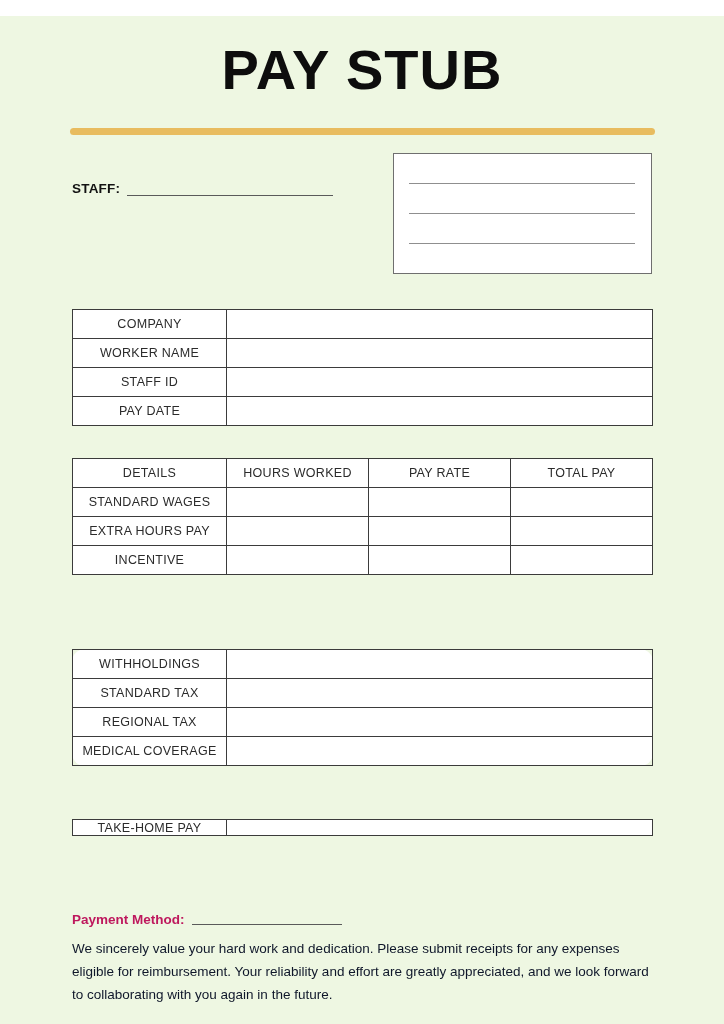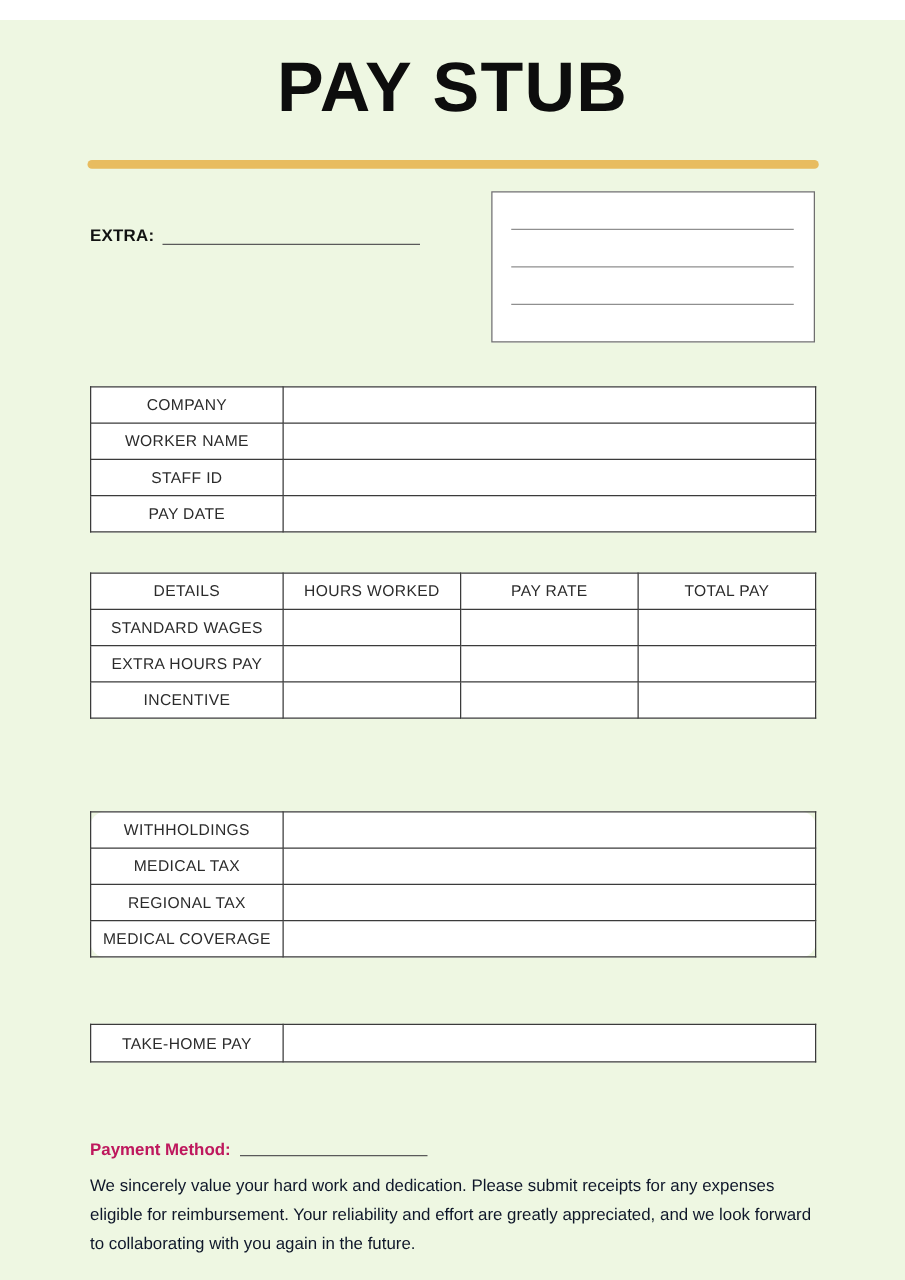--- a/index.html
+++ b/index.html
@@ -98,21 +98,21 @@
     letter-spacing: 0.3px;
     color: #2b2b2b;
     text-align: center;
     vertical-align: middle;
     white-space: nowrap;
   }
   .t-employee     { top: 293px; }
   .t-earnings     { top: 442px; }
   .t-withholdings { top: 633px; border-radius: 13px; }
   .t-netpay       { top: 803px; }
-  .t-netpay td    { height: 30px; }
+  .t-netpay td    { height: 16px; }
   .payment-row {
     position: absolute;
     left: 72px;
     top: 894px;
     display: flex;
     align-items: flex-end;
     font-weight: 700;
     font-size: 13.5px;
     color: #be185d;
   }
@@ -130,21 +130,21 @@
 <body>
 
 <div class="page">
 
   <div class="page-title">PAY STUB</div>
 
   <div class="divider"></div>
 
   <div class="meta">
     <div class="meta-row">
-      <span>EXTRA:</span>
+      <span>STAFF:</span>
       <span class="fill-line line-date"></span>
     </div>
   </div>
 
   <div class="notes-box">
     <div class="notes-line notes-line-1"></div>
     <div class="notes-line notes-line-2"></div>
     <div class="notes-line notes-line-3"></div>
   </div>
 
@@ -212,21 +212,21 @@
     <colgroup>
         <col style="width:154px">
         <col style="width:426px">
       </colgroup>
     <tbody>
         <tr>
       <td>WITHHOLDINGS</td>
       <td></td>
     </tr>
     <tr>
-      <td>MEDICAL TAX</td>
+      <td>STANDARD TAX</td>
       <td></td>
     </tr>
     <tr>
       <td>REGIONAL TAX</td>
       <td></td>
     </tr>
     <tr>
       <td>MEDICAL COVERAGE</td>
       <td></td>
     </tr>

